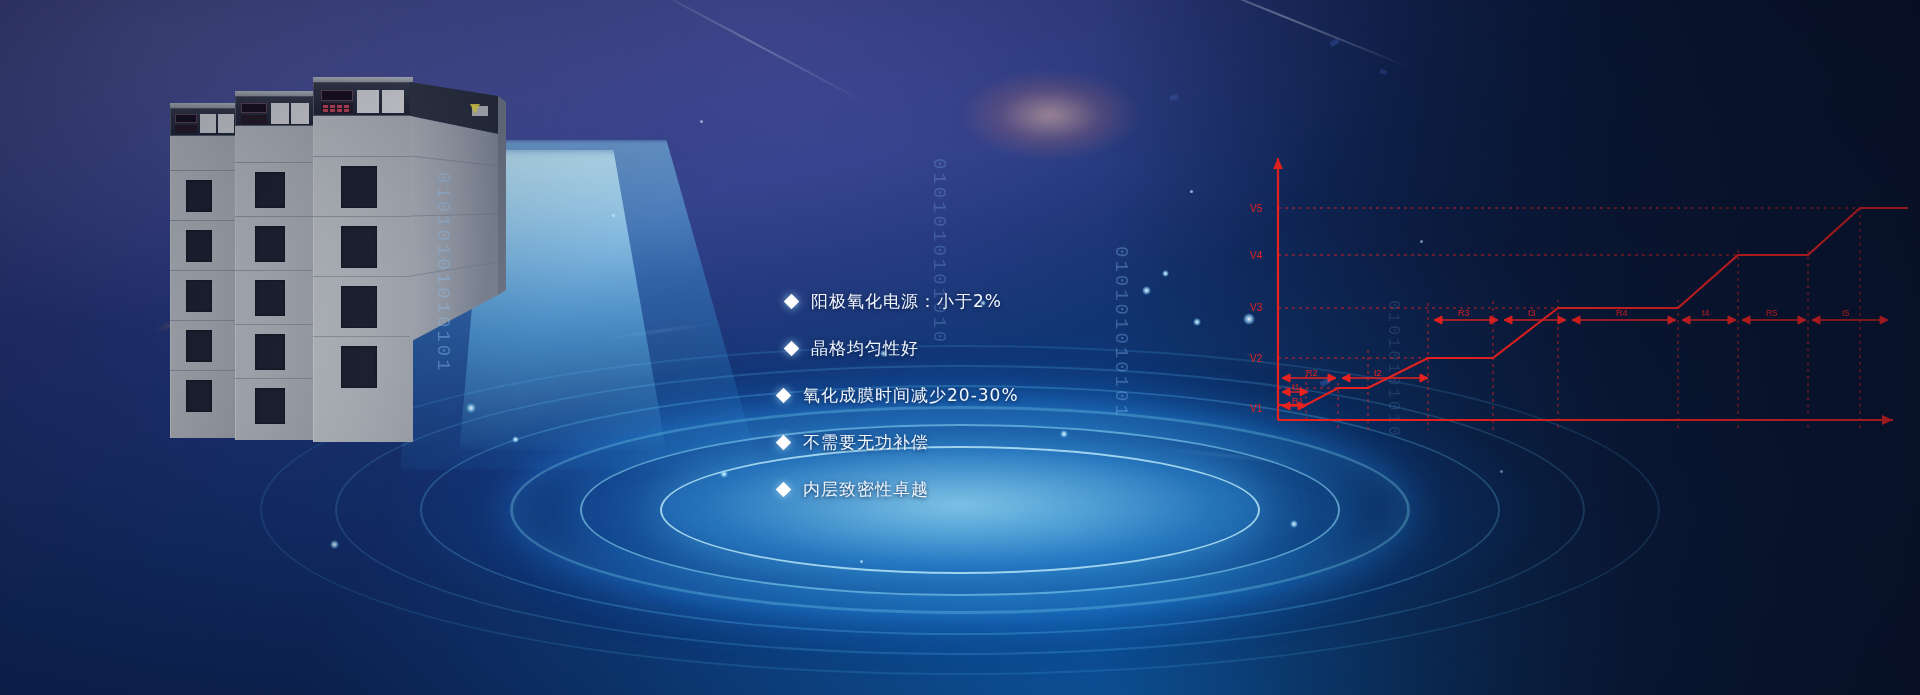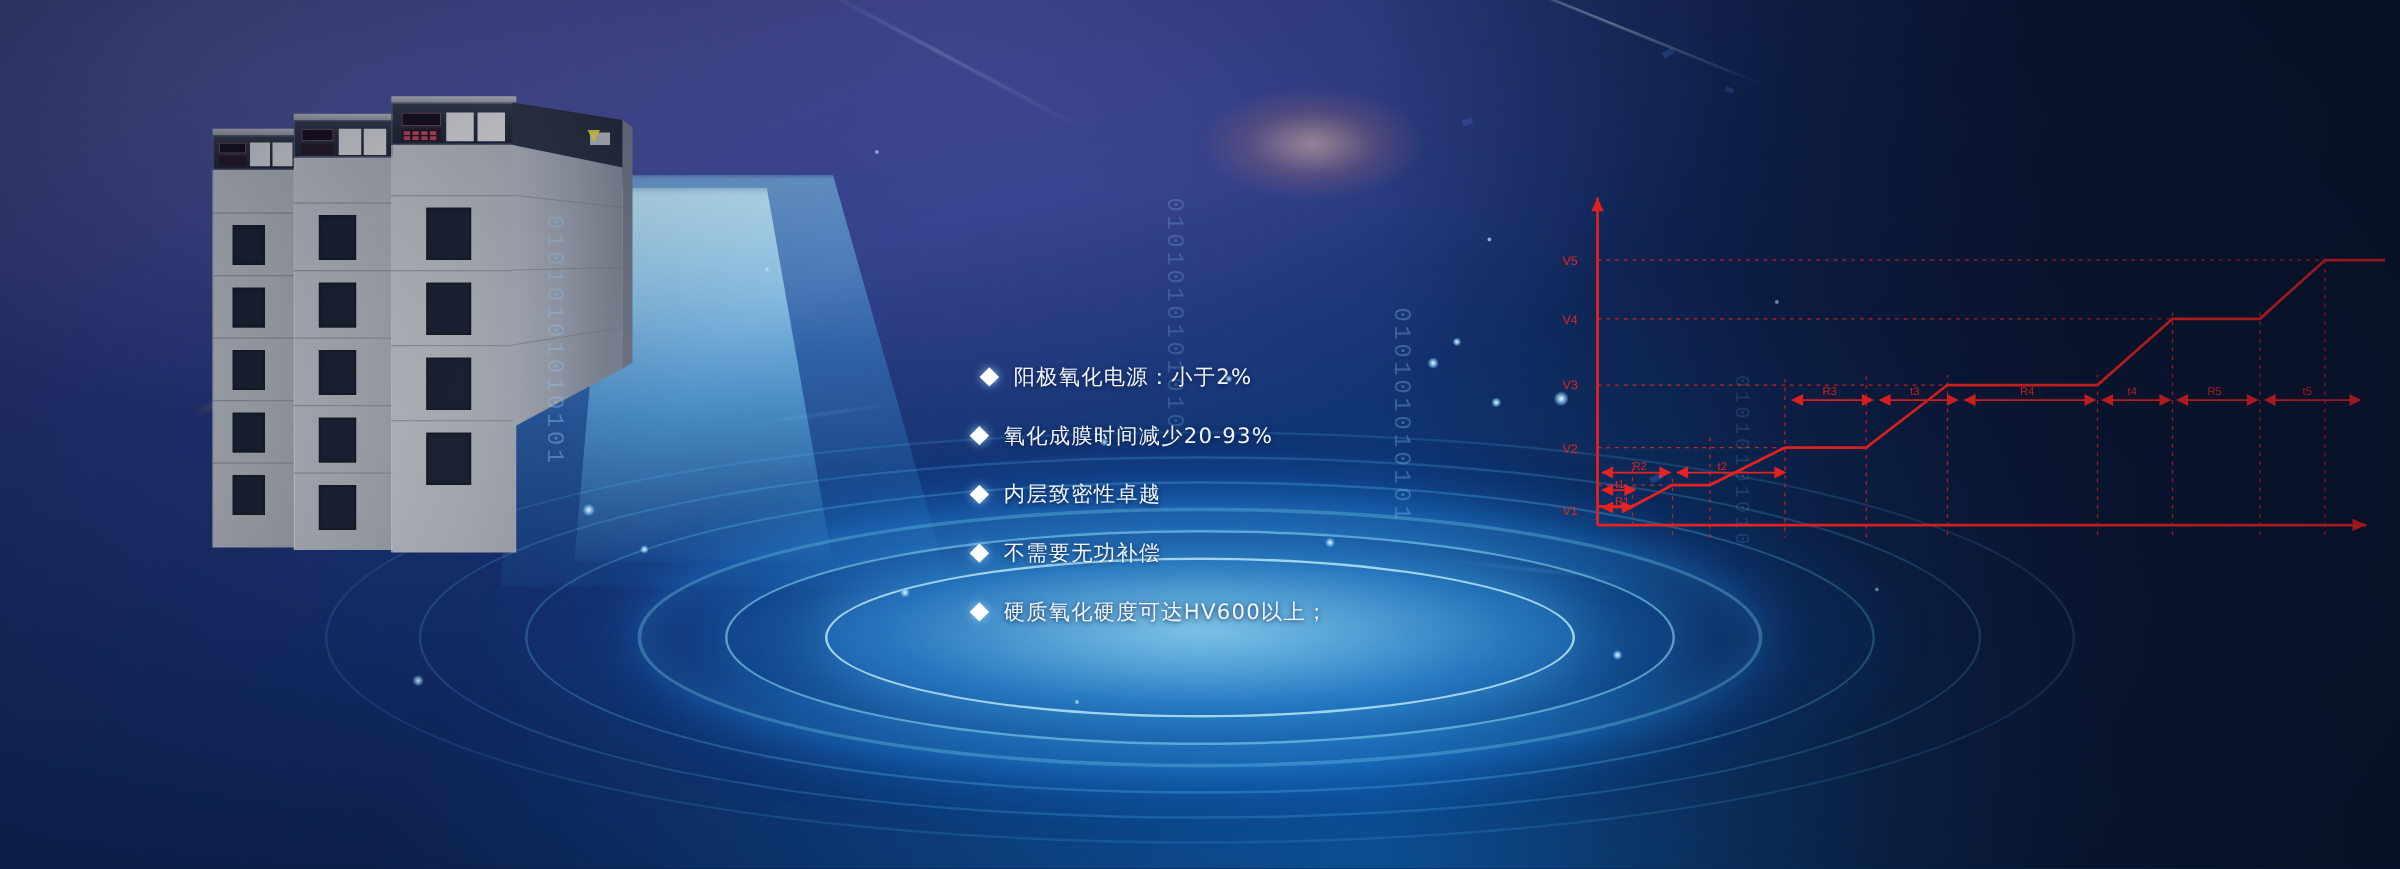--- a/index.html
+++ b/index.html
@@ -410,31 +410,31 @@
   <div class="streak" style="left:1150px; top:455px; width:160px; height:2px; transform:rotate(6deg); opacity:.3;"></div>
 
   <div class="bg-vignette"></div>
 
 
   <div class="bullets">
     <div class="bullet">
       <span class="dia"></span>
       <span class="btxt">阳极氧化电源：小于2%</span>
     </div>
+    <div class="bullet">
+      <span class="dia"></span>
+      <span class="btxt">晶格均匀性好</span>
+    </div>
     <div class="bullet ind2" style="margin-left:-8px;">
       <span class="dia"></span>
-      <span class="btxt">氧化成膜时间减少20-93%</span>
+      <span class="btxt">氧化成膜时间减少20-30%</span>
+    </div>
+    <div class="bullet ind2" style="margin-left:-8px;">
+      <span class="dia"></span>
+      <span class="btxt">不需要无功补偿</span>
     </div>
     <div class="bullet ind2" style="margin-left:-8px;">
       <span class="dia"></span>
       <span class="btxt">内层致密性卓越</span>
     </div>
-    <div class="bullet ind2" style="margin-left:-8px;">
-      <span class="dia"></span>
-      <span class="btxt">不需要无功补偿</span>
-    </div>
-    <div class="bullet ind2" style="margin-left:-8px;">
-      <span class="dia"></span>
-      <span class="btxt">硬质氧化硬度可达HV600以上；</span>
-    </div>
   </div>
 
 </div>
 
 </body></html>

